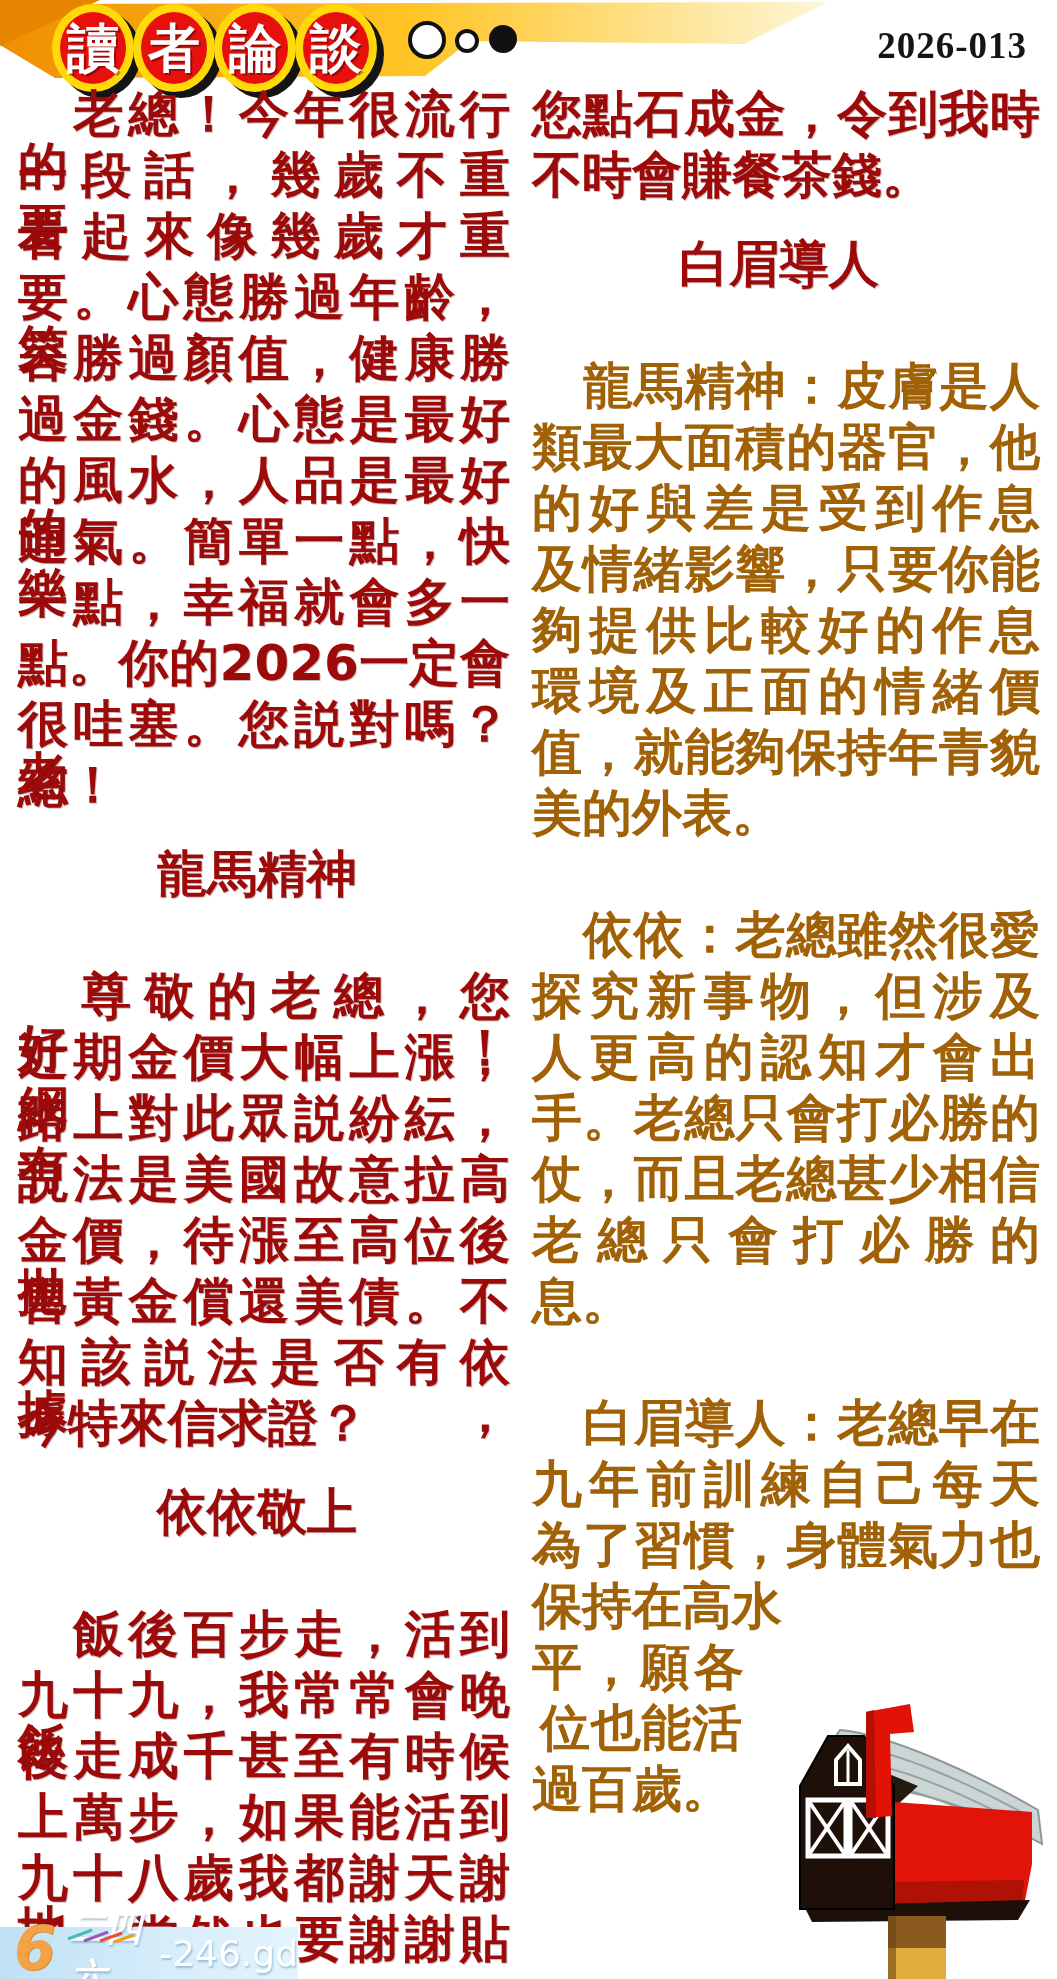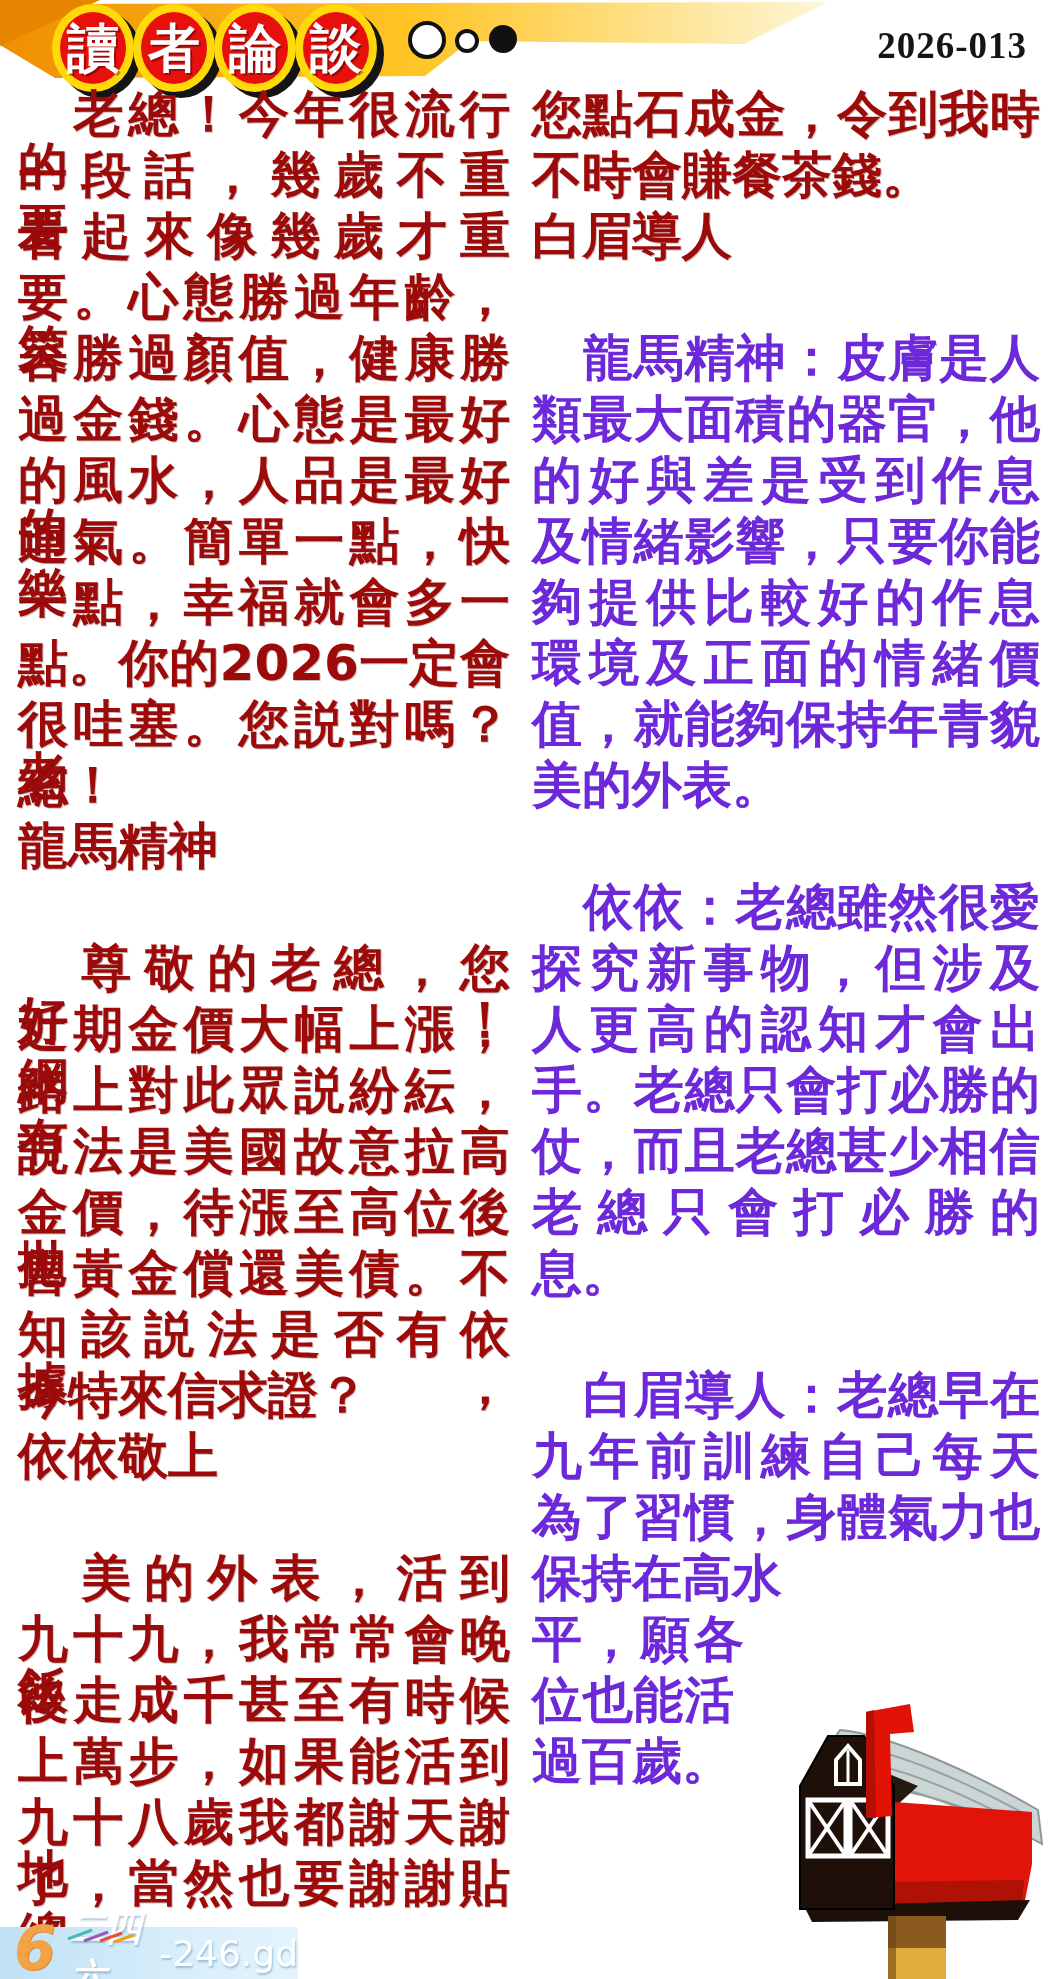--- a/index.html
+++ b/index.html
@@ -20,23 +20,23 @@
   .issue{position:absolute;top:24px;right:30px;font-family:"Liberation Serif",serif;
         font-size:37px;font-weight:bold;color:#151515;letter-spacing:1px;text-align:center;}
   
   .col{position:absolute;top:88px;}
   .col-left{left:18px;width:492px;}
   .col-right{left:532px;width:508px;}
   .line{height:61px;line-height:52px;font-size:50px;font-weight:bold;white-space:nowrap;
         letter-spacing:0;}
   .line.j{white-space:normal;text-align:justify;text-align-last:justify;text-justify:inter-character;}
   .line.l{text-align:left;}
-  .line.r{text-align:left;padding-right:14px;box-sizing:border-box;}
+  .line.r{text-align:center;padding-right:14px;box-sizing:border-box;margin-top:28px;}
   .line.red{color:#9d0a0a;text-shadow:1px 1px 0 rgba(60,0,0,.25);}
-  .line.black{color:#6d28d9;}
+  .line.black{color:#a16207;}
   
   .mailbox{position:absolute;left:748px;top:1694px;width:309px;height:285px;}
   
   .footer{position:absolute;left:0;top:1927px;width:298px;height:52px;
         background:linear-gradient(90deg,#bfe1f6 0%,#d6edfa 55%,#e3f4fd 100%);
         display:flex;align-items:center;overflow:visible;}
   .footer-six{font-size:60px;font-weight:bold;font-style:italic;color:#f2a347;
         line-height:52px;margin-left:14px;margin-top:-10px;
         text-shadow:1px 1px 0 #e08a2e;}
   .footer-cn{font-size:36px;font-weight:bold;font-style:italic;color:#ffffff;
@@ -101,21 +101,21 @@
       <div class="line j red">　尊敬的老總，您好！</div>
       <div class="line j red">近期金價大幅上漲，網</div>
       <div class="line j red">路上對此眾説紛紜，有</div>
       <div class="line j red">説法是美國故意拉高</div>
       <div class="line j red">金價，待漲至高位後拋</div>
       <div class="line j red">售黃金償還美債。不</div>
       <div class="line j red">知該説法是否有依據，</div>
       <div class="line l red">今特來信求證？</div>
       <div class="line r red">依依敬上</div>
       <div class="line l red"></div>
-      <div class="line j red">　美的外表，活到</div>
+      <div class="line j red">　飯後百步走，活到</div>
       <div class="line j red">九十九，我常常會晚飯</div>
       <div class="line j red">後走成千甚至有時候</div>
       <div class="line j red">上萬步，如果能活到</div>
       <div class="line j red">九十八歲我都謝天謝地</div>
       <div class="line j red">了，當然也要謝謝貼總</div>
     </div>
   <div class="col col-right">
       <div class="line j red">您點石成金，令到我時</div>
       <div class="line l red">不時會賺餐茶錢。</div>
       <div class="line r red">白眉導人</div>
@@ -135,21 +135,21 @@
       <div class="line j black">手。老總只會打必勝的</div>
       <div class="line j black">仗，而且老總甚少相信</div>
       <div class="line j black">老總只會打必勝的</div>
       <div class="line l black">息。</div>
       <div class="line l black"></div>
       <div class="line j black">　白眉導人：老總早在</div>
       <div class="line j black">九年前訓練自己每天</div>
       <div class="line j black">為了習慣，身體氣力也</div>
       <div class="line l black" style="width: 255px;">保持在高水</div>
       <div class="line j black" style="width: 212px;">平，願各</div>
-      <div class="line j black" style="width: 202px;">位也能活</div>
+      <div class="line j black" style="width: 202px; margin-left: 8px;">位也能活</div>
       <div class="line l black" style="width: 255px;">過百歲。</div>
     </div>
 
   <svg class="mailbox" viewBox="0 0 309 285" width="309" height="285">
 
     <path d="M92,36 C140,40 228,80 290,116 L294,150 C226,112 128,76 56,100 L58,86 Z" fill="#ccd5d6" stroke="#8d979a" stroke-width="2"></path>
     <path d="M100,52 C150,56 230,94 284,124" fill="none" stroke="#97a2a4" stroke-width="2"></path>
     <path d="M96,66 C150,70 224,104 280,134" fill="none" stroke="#97a2a4" stroke-width="2"></path>
     <path d="M80,84 C150,84 220,116 276,144" fill="none" stroke="#97a2a4" stroke-width="2"></path>
 

